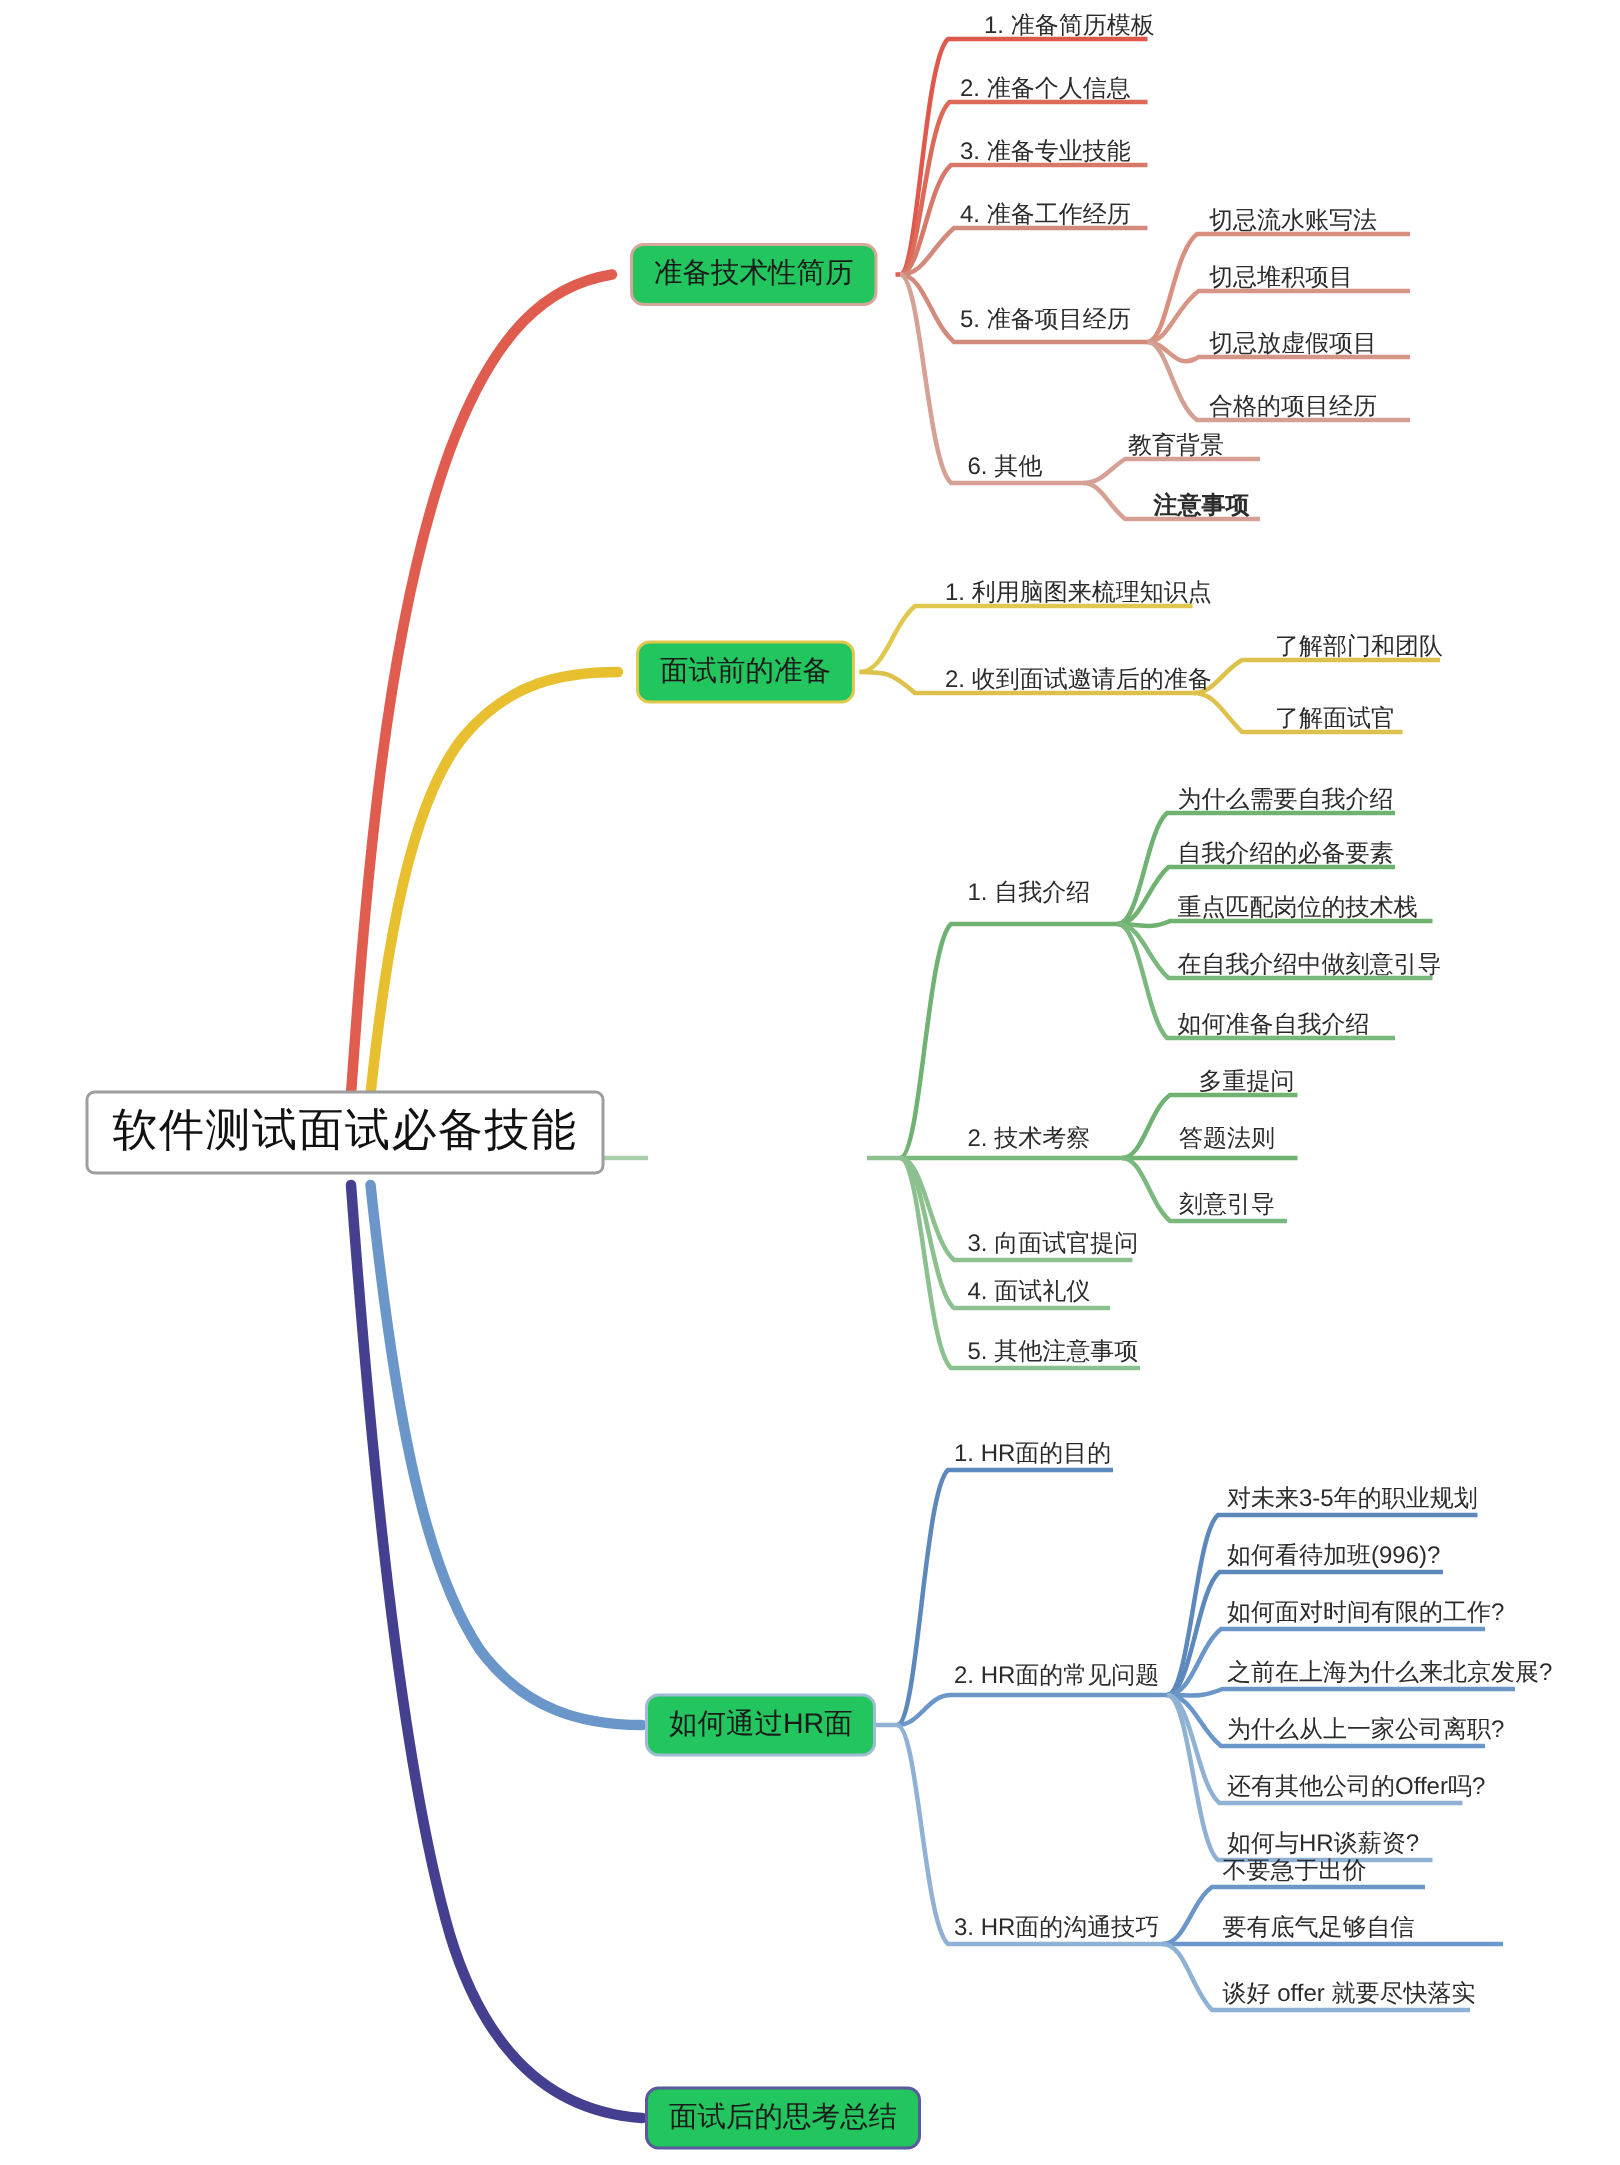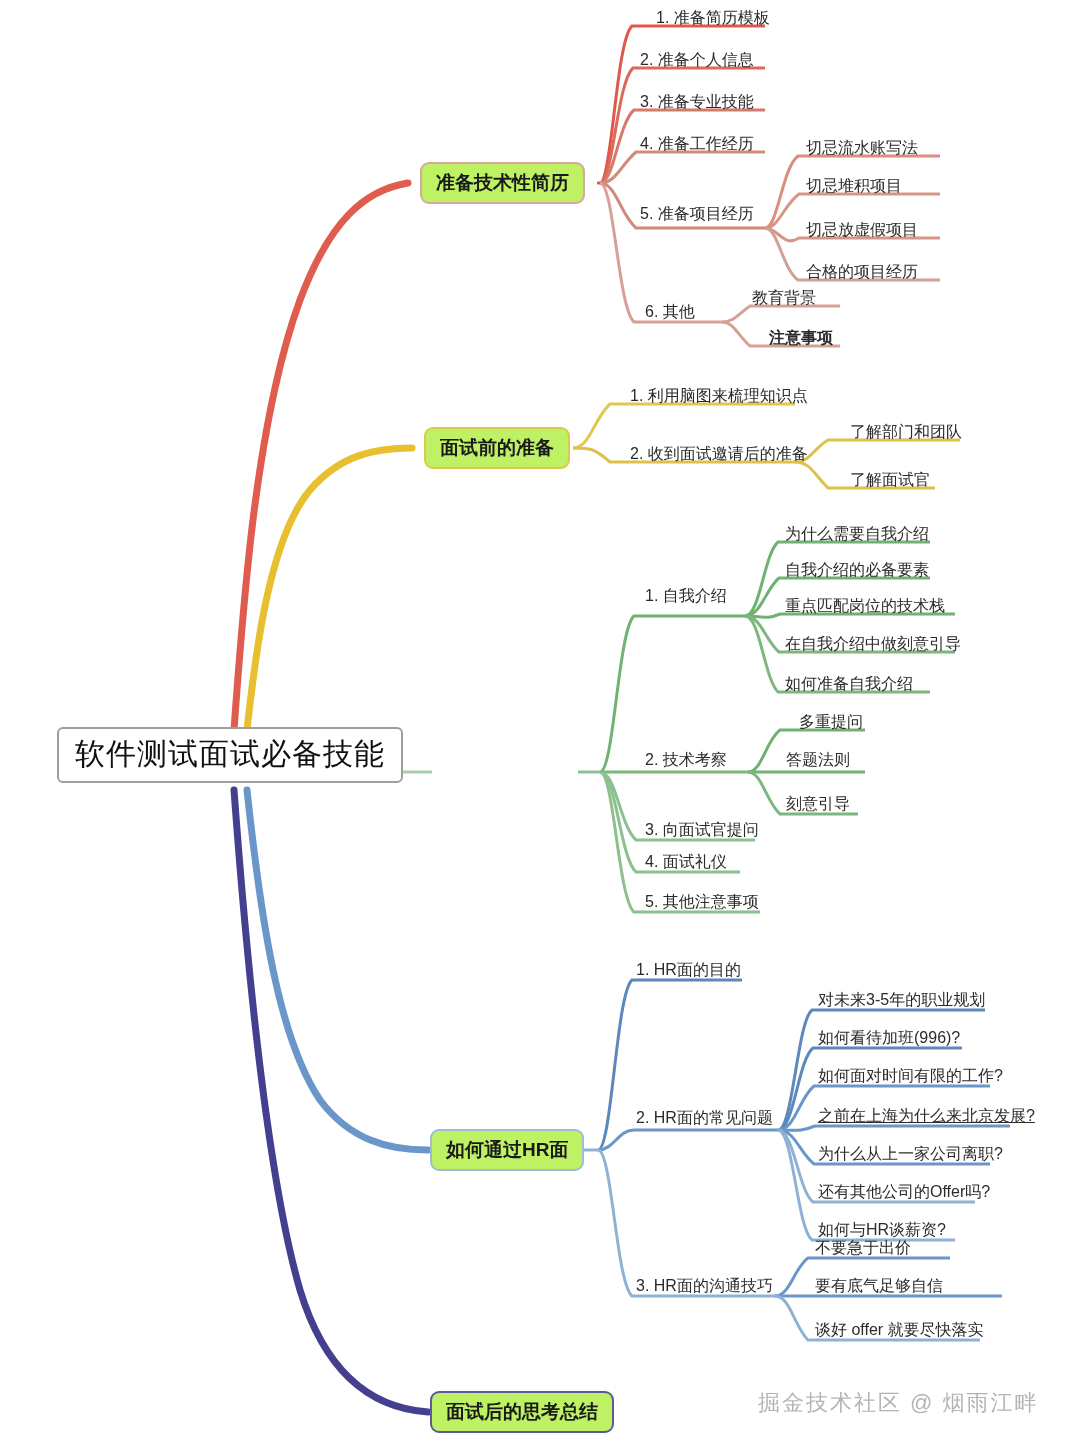--- a/index.html
+++ b/index.html
@@ -41,25 +41,25 @@
     border-radius: 6px;
     color: #111111;
     font-size: 30px;
     font-weight: 400;
     letter-spacing: 1px;
     padding: 10px 16px 12px 16px;
     line-height: 1;
   }
   
   .node-b1 {
-    background: #bef264;
+    background: #22c55e;
     border: 2px solid #d8a79c;
     border-radius: 9px;
     font-size: 19px;
-    font-weight: bold;
+    font-weight: normal;
     color: #1a1a1a;
     padding: 9px 14px 10px 14px;
     line-height: 1;
   }
   .node-b2 { border-color: #e0c84c; }
   .node-b3 { border-color: #a9ceaa; }
   .node-b4 { border-color: #9fbcd4; }
   .node-b5 { border-color: #585a9b; }
   
   .node-leaf {
@@ -191,26 +191,25 @@
   <div class="node node-leaf" style="left:786px; top:812px; transform:translateY(-100%);">刻意引导</div>
 
   <div class="node node-b1 node-b4" style="left:430px; top:1150px; transform:translateY(-50%);">如何通过HR面</div>
   <div class="node node-leaf" style="left:636px; top:978px; transform:translateY(-100%);">1. HR面的目的</div>
   <div class="node node-leaf" style="left:636px; top:1126px; transform:translateY(-100%);">2. HR面的常见问题</div>
   <div class="node node-leaf" style="left:636px; top:1294px; transform:translateY(-100%);">3. HR面的沟通技巧</div>
 
   <div class="node node-leaf" style="left:818px; top:1008px; transform:translateY(-100%);">对未来3-5年的职业规划</div>
   <div class="node node-leaf" style="left:818px; top:1046px; transform:translateY(-100%);">如何看待加班(996)?</div>
   <div class="node node-leaf" style="left:818px; top:1084px; transform:translateY(-100%);">如何面对时间有限的工作?</div>
-  <div class="node node-leaf" style="left:818px; top:1124px; transform:translateY(-100%);text-decoration:underline;">之前在上海为什么来北京发展?</div>
+  <div class="node node-leaf" style="left:818px; top:1124px; transform:translateY(-100%);">之前在上海为什么来北京发展?</div>
   <div class="node node-leaf" style="left:818px; top:1162px; transform:translateY(-100%);">为什么从上一家公司离职?</div>
   <div class="node node-leaf" style="left:818px; top:1200px; transform:translateY(-100%);">还有其他公司的Offer吗?</div>
   <div class="node node-leaf" style="left:818px; top:1238px; transform:translateY(-100%);">如何与HR谈薪资?</div>
 
   <div class="node node-leaf" style="left:815px; top:1256px; transform:translateY(-100%);">不要急于出价</div>
   <div class="node node-leaf" style="left:815px; top:1294px; transform:translateY(-100%);">要有底气足够自信</div>
   <div class="node node-leaf" style="left:815px; top:1338px; transform:translateY(-100%);">谈好 offer 就要尽快落实</div>
 
   <div class="node node-b1 node-b5" style="left:430px; top:1412px; transform:translateY(-50%);">面试后的思考总结</div>
 
-  <div class="watermark" style="left:758px; top:1388px;">掘金技术社区 @ 烟雨江畔</div>
 
 </div>
 
 </body></html>

